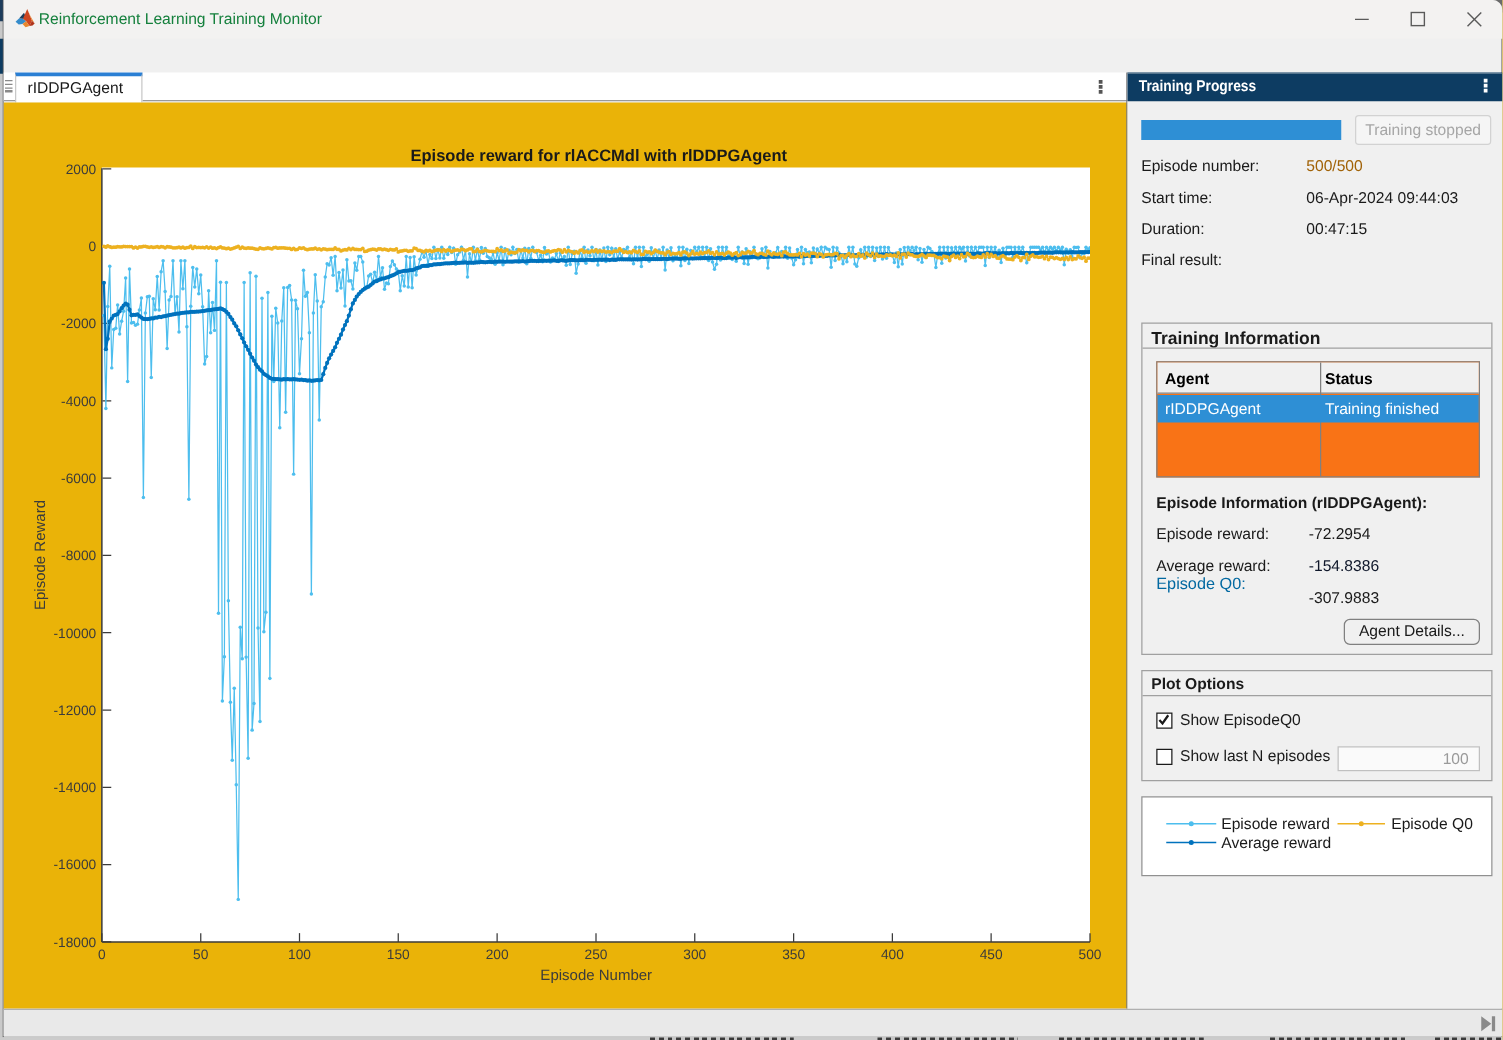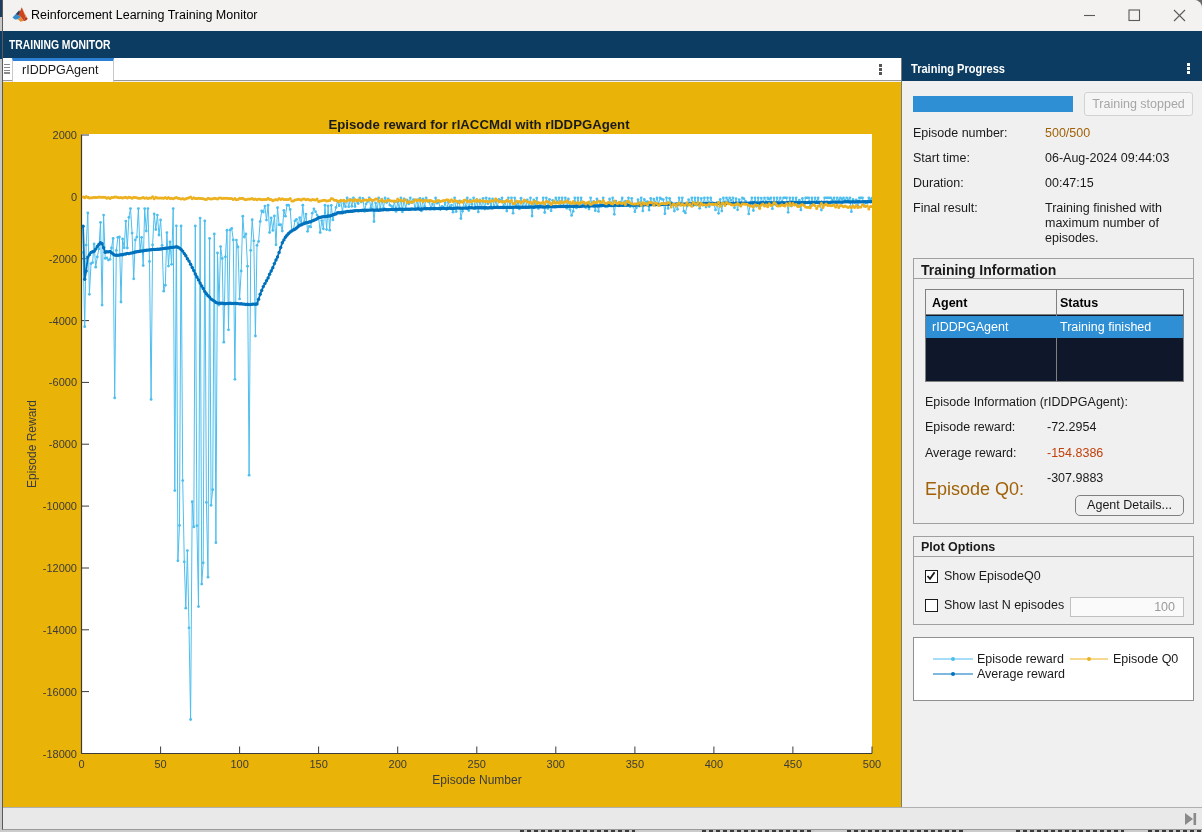--- a/index.html
+++ b/index.html
@@ -15,32 +15,29 @@
 
   <div class="abs" style="left:0;top:0;width:1199px;height:31px;background:#f3f2f1;border-radius:0 8px 0 0">
     <svg class="abs" style="left:9px;top:6px" width="17" height="17" viewBox="0 0 20 20">
       <polygon points="0.5,13.5 4,10 7.5,10.5 10.5,13 7,15.5 3.5,16" fill="#358ccb"></polygon>
       <polygon points="4,10 8.5,5 11,10.5 7.5,10.5" fill="#1d3d5c"></polygon>
       <polygon points="7.5,10.5 11.5,1.5 16,12.5 13.5,17.5 10.5,13" fill="#cd4520"></polygon>
       <polygon points="11.5,1.5 16,12.5 18.5,15 14.5,8" fill="#e8872e"></polygon>
       <polygon points="13.5,17.5 16,12.5 18.5,15 16.5,17" fill="#b0341b"></polygon>
       <polygon points="7,15.5 10.5,13 13.5,17.5 10,18.5" fill="#e8872e"></polygon>
     </svg>
-    <div class="abs" style="left:28px;top:8px;font-size:12.5px;color:#000000">Reinforcement Learning Training Monitor</div>
+    <div class="abs" style="left:28px;top:8px;font-size:12.5px;color:#15803d">Reinforcement Learning Training Monitor</div>
     <svg class="abs" style="left:1076px;top:0" width="120" height="31" viewBox="0 0 120 31">
       <line x1="5" y1="15.5" x2="16" y2="15.5" stroke="#5a5a5a" stroke-width="1.1"></line>
       <rect x="50" y="10" width="10.5" height="10.5" fill="none" stroke="#5a5a5a" stroke-width="1.1"></rect>
       <line x1="95" y1="10" x2="106" y2="21" stroke="#5a5a5a" stroke-width="1.1"></line>
       <line x1="106" y1="10" x2="95" y2="21" stroke="#5a5a5a" stroke-width="1.1"></line>
     </svg>
   </div>
 
-  <div class="abs" style="left:0;top:31px;width:1199px;height:26.5px;background:#0d3c62">
-    <div class="abs" style="left:6px;top:7px;font-size:12px;font-weight:bold;color:#fff;transform:scaleX(0.862);transform-origin:left top">TRAINING MONITOR</div>
-  </div>
 
   <div class="abs" style="left:0;top:57.5px;width:899px;height:23.5px;background:#ffffff;border-bottom:1px solid #9a9a9a"></div>
   <div class="abs" style="left:1px;top:64px;width:6px;height:12px">
     <div style="height:1.4px;background:#8a8a8a;margin-bottom:1.4px"></div>
     <div style="height:1.4px;background:#8a8a8a;margin-bottom:1.4px"></div>
     <div style="height:1.4px;background:#8a8a8a;margin-bottom:1.4px"></div>
     <div style="height:1.4px;background:#8a8a8a"></div>
   </div>
   <div class="abs" style="left:9px;top:57.5px;width:102px;height:24px;background:#fff;border-left:1px solid #c8c8c8;border-right:1px solid #c8c8c8;border-top:3px solid #2a7fd4">
     <div class="abs" style="left:9px;top:2px;font-size:12.5px;color:#1a1a1a">rIDDPGAgent</div>
@@ -1629,47 +1626,46 @@
         <div style="width:3px;height:3px;background:#fff"></div>
       </div>
     </div>
 
     <div class="abs" style="left:11px;top:37px;width:160px;height:16px;background:#2e8fd5"></div>
     <div class="abs" style="left:182px;top:33px;width:109px;height:24px;background:#f5f5f5;border:1px solid #d2d2d2;border-radius:3px;font-size:12.5px;color:#a6a6a6;text-align:center;line-height:22px">Training stopped</div>
 
     <div class="abs" style="left:11px;top:67px;font-size:12.5px;color:#1a1a1a">Episode number:</div>
     <div class="abs" style="left:143px;top:67px;font-size:12.5px;color:#a16207">500/500</div>
     <div class="abs" style="left:11px;top:92px;font-size:12.5px;color:#1a1a1a">Start time:</div>
-    <div class="abs" style="left:143px;top:92px;font-size:12.5px;color:#1a1a1a">06-Aug-2024 09:44:03</div>
+    <div class="abs" style="left:143px;top:92px;font-size:12.5px;color:#1a1a1a">06-Apr-2024 09:44:03</div>
     <div class="abs" style="left:11px;top:117px;font-size:12.5px;color:#1a1a1a">Duration:</div>
     <div class="abs" style="left:143px;top:117px;font-size:12.5px;color:#1a1a1a">00:47:15</div>
     <div class="abs" style="left:11px;top:142px;font-size:12.5px;color:#1a1a1a">Final result:</div>
-    <div class="abs" style="left:143px;top:142px;width:150px;font-size:12.5px;color:#1a1a1a;line-height:15px">Training finished with maximum number of episodes.</div>
 
     <div class="abs" style="left:11px;top:199px;width:281px;height:266px;border:1px solid #a0a0a0">
       <div class="abs" style="left:7px;top:3px;font-size:14px;font-weight:bold;color:#1a1a1a">Training Information</div>
       <div class="abs" style="left:0;top:19px;width:279px;height:1px;background:#a0a0a0"></div>
 
-      <div class="abs" style="left:11px;top:30px;width:259px;height:93px;background:#0f172a;border:1px solid #808080">
+      <div class="abs" style="left:11px;top:30px;width:259px;height:93px;background:#f97316;border:1px solid #808080">
         <div class="abs" style="left:0;top:0;width:257px;height:25px;background:#f0f0f0;border-bottom:1px solid #808080">
           <div class="abs" style="left:6px;top:6px;font-size:12.5px;font-weight:bold">Agent</div>
           <div class="abs" style="left:134px;top:6px;font-size:12.5px;font-weight:bold">Status</div>
         </div>
         <div class="abs" style="left:130px;top:0;width:1px;height:91px;background:#808080"></div>
         <div class="abs" style="left:0;top:26px;width:257px;height:22px;background:#2e8fd5">
           <div class="abs" style="left:6px;top:4px;font-size:12.5px;color:#fff">rIDDPGAgent</div>
           <div class="abs" style="left:134px;top:4px;font-size:12.5px;color:#fff">Training finished</div>
         </div>
       </div>
-      <div class="abs" style="left:11px;top:136px;font-size:12.5px;font-weight:normal;color:#1a1a1a">Episode Information (rIDDPGAgent):</div>
+      <div class="abs" style="left:11px;top:136px;font-size:12.5px;font-weight:bold;color:#1a1a1a">Episode Information (rIDDPGAgent):</div>
       <div class="abs" style="left:11px;top:161px;font-size:12.5px;color:#1a1a1a">Episode reward:</div>
       <div class="abs" style="left:133px;top:161px;font-size:12.5px;color:#1a1a1a">-72.2954</div>
       <div class="abs" style="left:11px;top:187px;font-size:12.5px;color:#1a1a1a">Average reward:</div>
-      <div class="abs" style="left:133px;top:187px;font-size:12.5px;color:#c2410c">-154.8386</div>
-      <div class="abs" style="left:11px;top:220px;font-size:18px;color:#a16207">Episode Q0:</div>
+      <div class="abs" style="left:133px;top:187px;font-size:12.5px;color:#0f172a">-154.8386</div>
+      <div class="abs" style="left:11px;top:200px;font-size:13px;color:#0369a1">Episode Q0:</div>
       <div class="abs" style="left:133px;top:212px;font-size:12.5px;color:#1a1a1a">-307.9883</div>
       <div class="abs" style="left:161px;top:236px;width:109px;height:21px;border:1px solid #808080;border-radius:5px;background:#f0f0f0;font-size:12.5px;text-align:center;line-height:19px;color:#1a1a1a">Agent Details...</div>
     </div>
 
     <div class="abs" style="left:11px;top:477px;width:281px;height:89px;border:1px solid #a0a0a0">
       <div class="abs" style="left:7px;top:3px;font-size:12.5px;font-weight:bold;color:#1a1a1a">Plot Options</div>
       <div class="abs" style="left:0;top:19px;width:279px;height:1px;background:#a0a0a0"></div>
       <div class="abs" style="left:11px;top:33px;width:13px;height:13px;background:#fff;border:1.5px solid #1a1a1a">
         <svg width="10" height="10" viewBox="0 0 10 10" style="position:absolute;left:0;top:0">
             <path d="M1.5 5 L4 7.8 L8.6 1.2" stroke="#1a1a1a" stroke-width="1.8" fill="none"></path>

